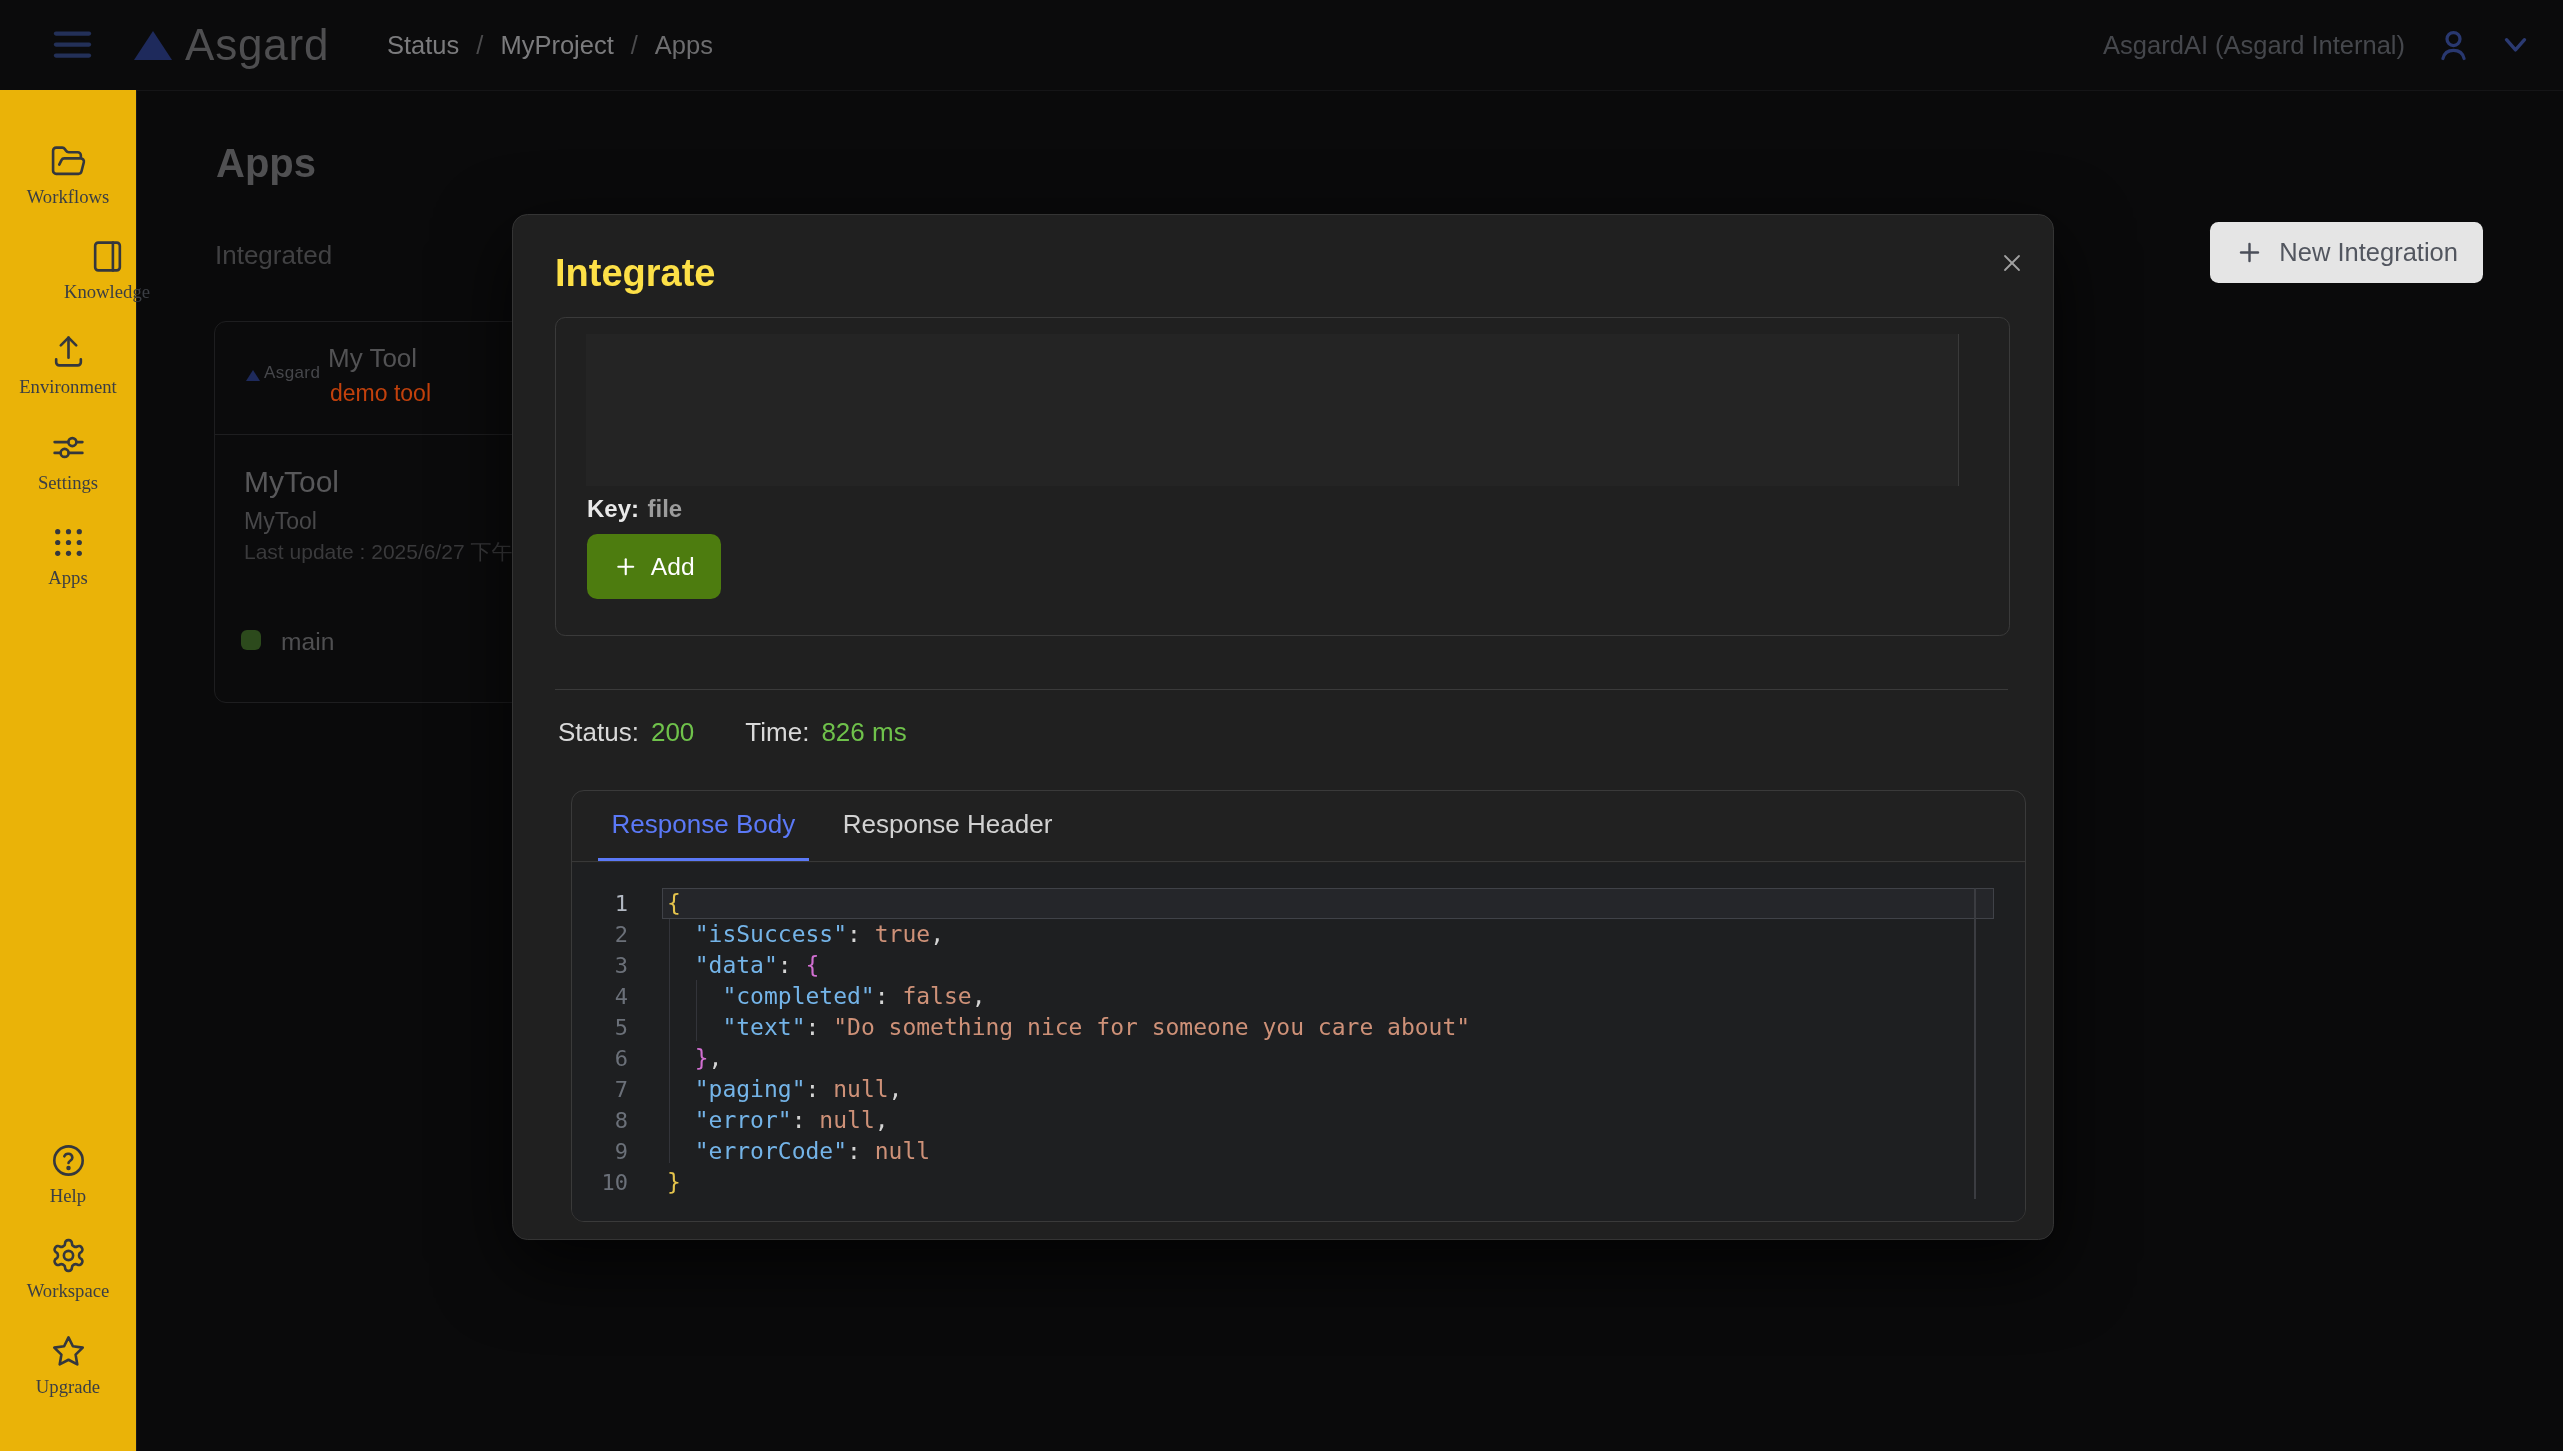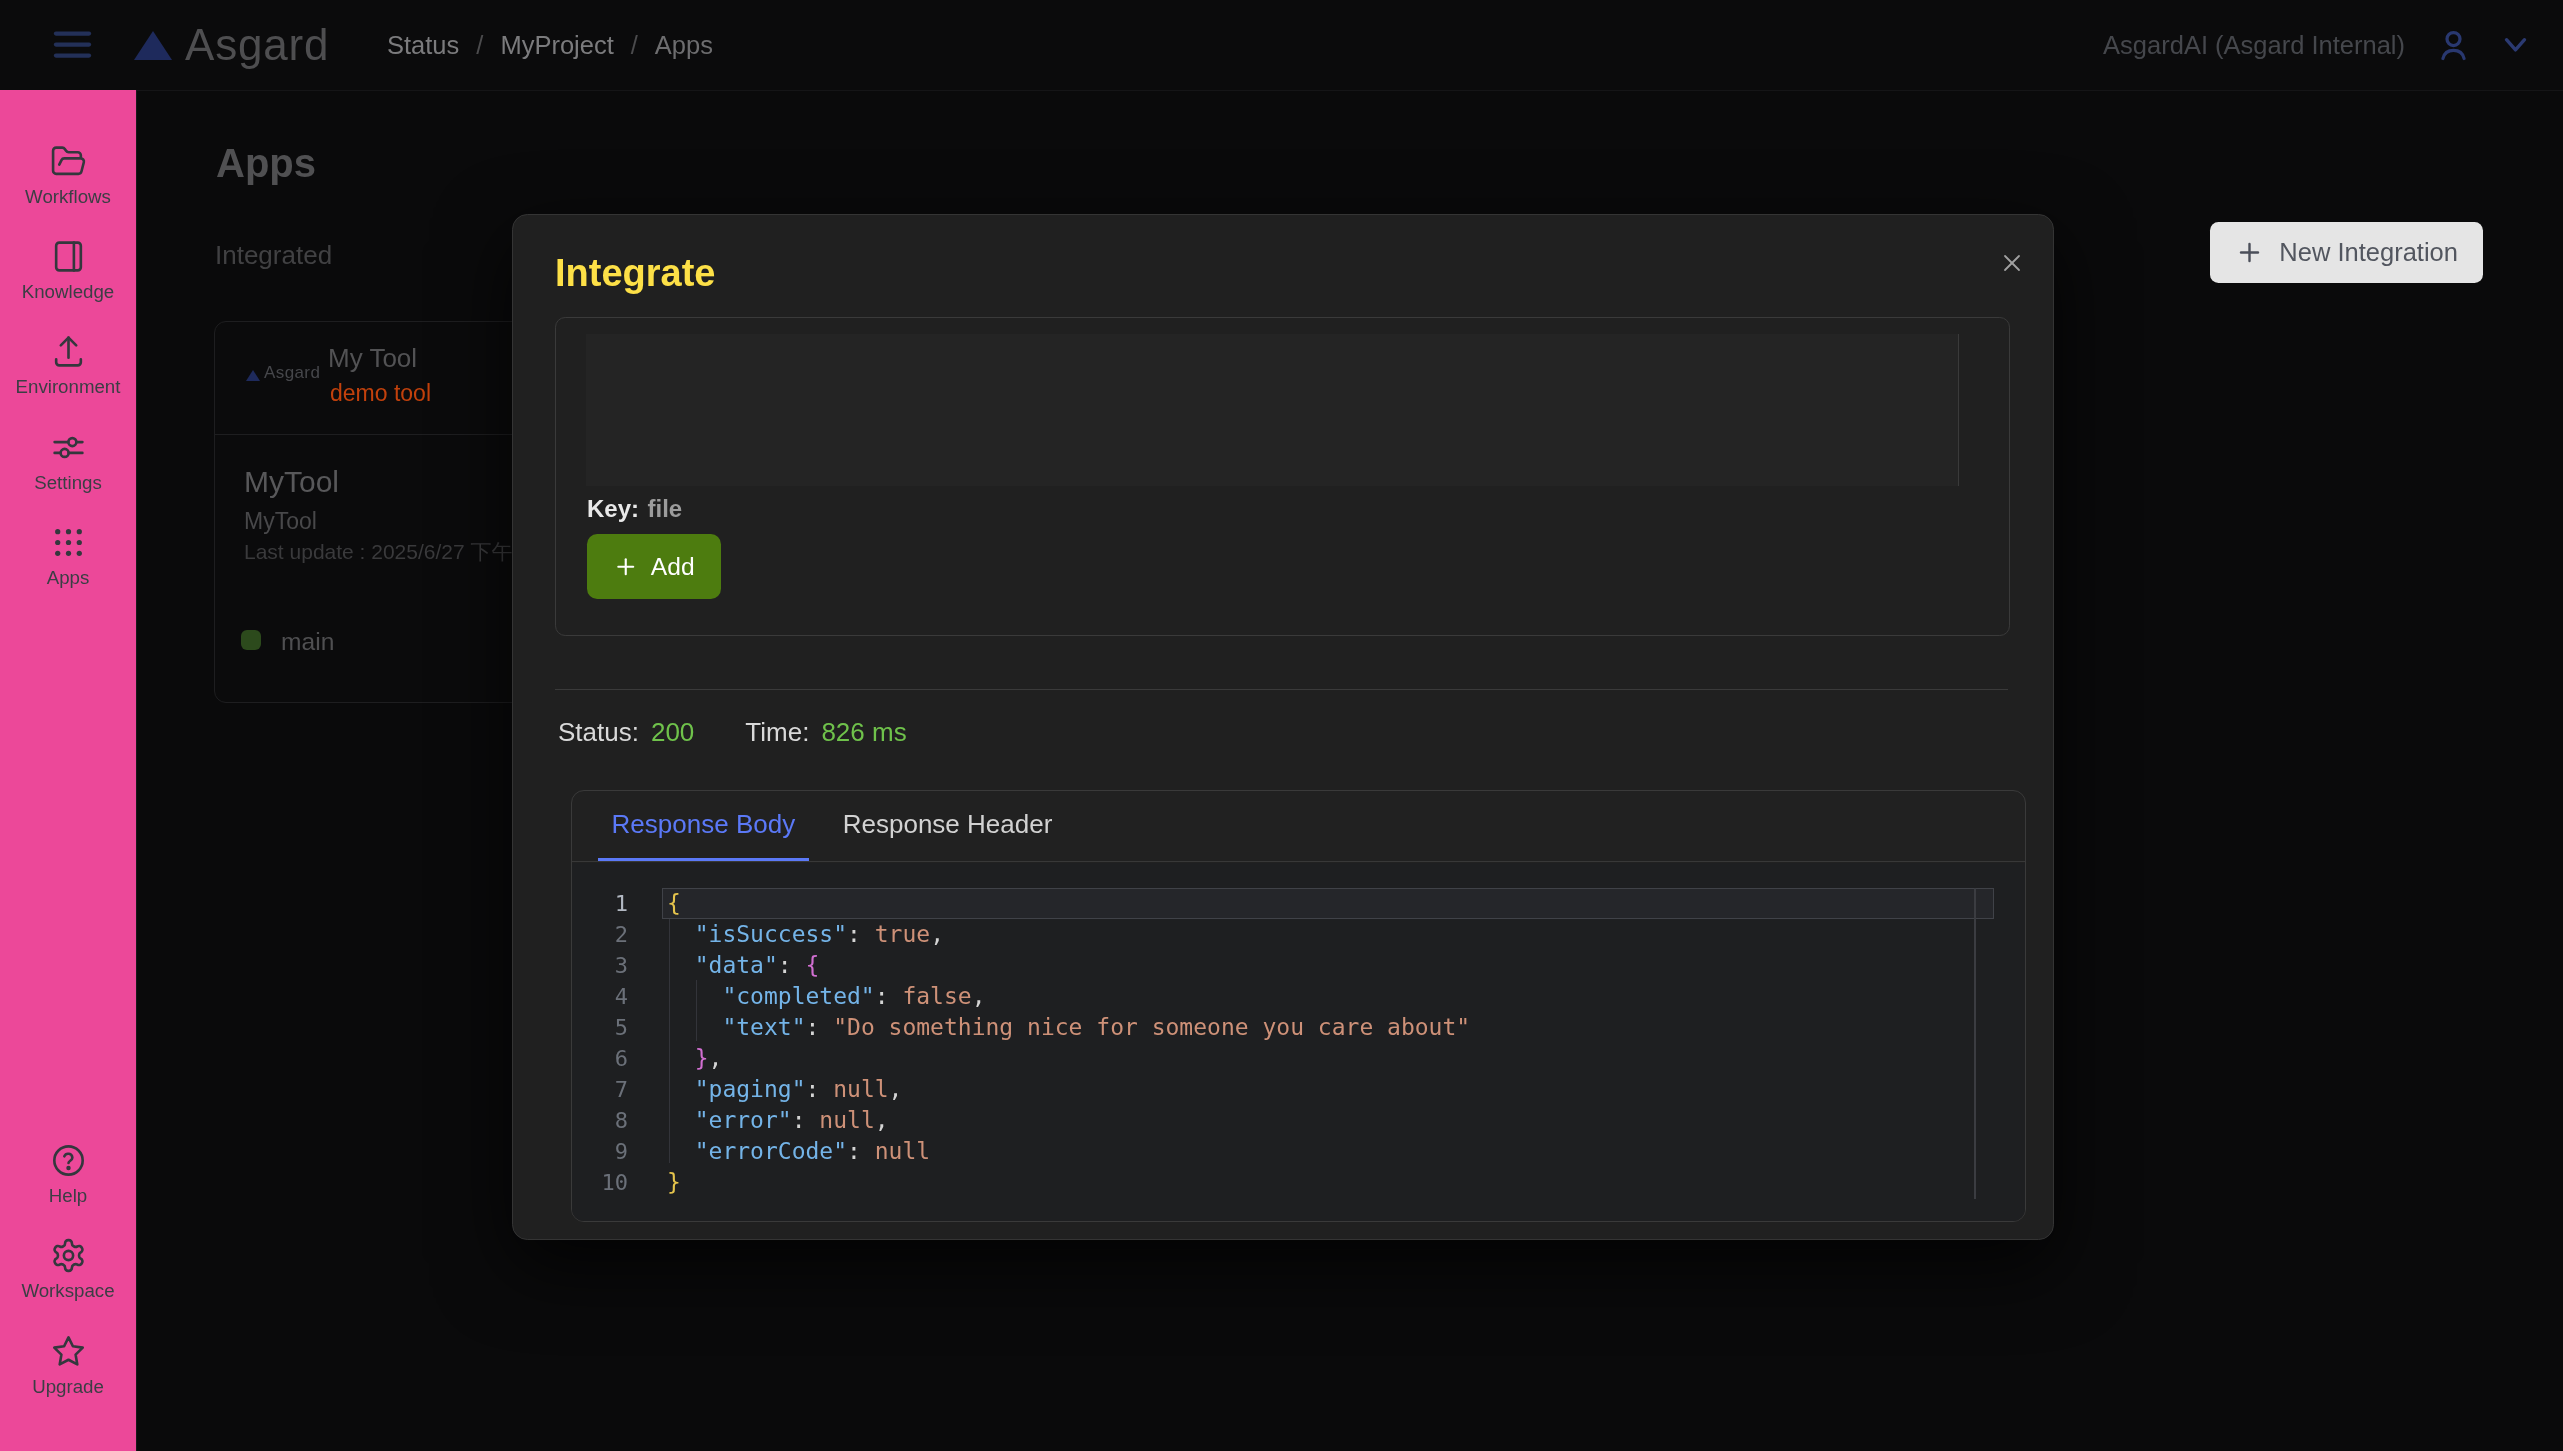--- a/index.html
+++ b/index.html
@@ -15,21 +15,21 @@
       border-left:19.5px solid transparent;border-right:19.5px solid transparent;border-bottom:29px solid #1e2a5c;}
   #logo-text{left:185px;top:21px;font-size:44px;line-height:48px;font-weight:500;color:#4e4e50;letter-spacing:0.8px;}
   #breadcrumb{left:387px;top:31px;display:flex;align-items:center;gap:17px;font-size:25.5px;color:#7b7b7d;}
   #breadcrumb .sep{color:#4b4b4d;}
   #breadcrumb .crumb{cursor:pointer;}
   #breadcrumb .current{color:#6d6d6f;}
   #user-area{right:34px;top:0;height:90px;display:flex;align-items:center;gap:29px;cursor:pointer;}
   #user-label{font-size:25.5px;color:#45474c;}
 
   
-  #sidebar{left:0;top:90px;width:136px;height:1361px;background:#ec4899;border-right:0.8px solid #19191b;}
+  #sidebar{left:0;top:90px;width:136px;height:1361px;background:#eab308;border-right:0.8px solid #19191b;font-family:Liberation Serif, serif;}
   .side-item{position:absolute;left:0;width:136px;display:flex;flex-direction:column;align-items:center;gap:6px;cursor:pointer;color:#34373d;}
   .side-item .lbl{font-size:18.7px;color:#3b3e44;}
 
   
   #page-title{left:216px;top:141px;font-size:40px;font-weight:700;color:#505052;}
   #section-title{left:215px;top:240px;font-size:26px;color:#414143;}
   #new-integration{left:2210px;top:222px;width:273px;height:61px;background:#e5e5e5;border-radius:8.5px;
       display:flex;align-items:center;justify-content:center;gap:15.3px;cursor:pointer;}
   #new-integration .lbl{font-size:25.5px;color:#52565f;}
   #apps-card{left:214px;top:321px;width:679px;height:380px;border:0.8px solid #1e1e20;border-radius:12px;background:#0b0b0c;}
@@ -128,21 +128,21 @@
 
 <div id="sidebar" class="abs">
   <div class="side-item" style="top:53px;">
     <span>
       <svg width="37" height="37" viewBox="0 0 24 24" fill="none" stroke="currentColor" stroke-width="1.7" stroke-linecap="round" stroke-linejoin="round">
         <path d="m6 14 1.45-2.9A2 2 0 0 1 9.24 10H20a2 2 0 0 1 1.94 2.5l-1.55 6a2 2 0 0 1-1.94 1.5H4a2 2 0 0 1-2-2V5a2 2 0 0 1 2-2h3.93a2 2 0 0 1 1.66.9l.82 1.2a2 2 0 0 0 1.66.9H18a2 2 0 0 1 2 2v2"></path>
       </svg>
       </span>
     <span class="lbl">Workflows</span>
   </div>
-  <div class="side-item" style="top:148px;">
+  <div class="side-item" style="top:148px;padding-left:39px;">
     <span>
       <svg width="37" height="37" viewBox="0 0 24 24" fill="none" stroke="currentColor" stroke-width="1.7" stroke-linecap="round" stroke-linejoin="round">
         <rect x="4" y="3" width="16" height="18" rx="2"></rect>
           <path d="M15.5 3v18"></path>
       </svg>
       </span>
     <span class="lbl">Knowledge</span>
   </div>
   <div class="side-item" style="top:243px;">
     <span>

